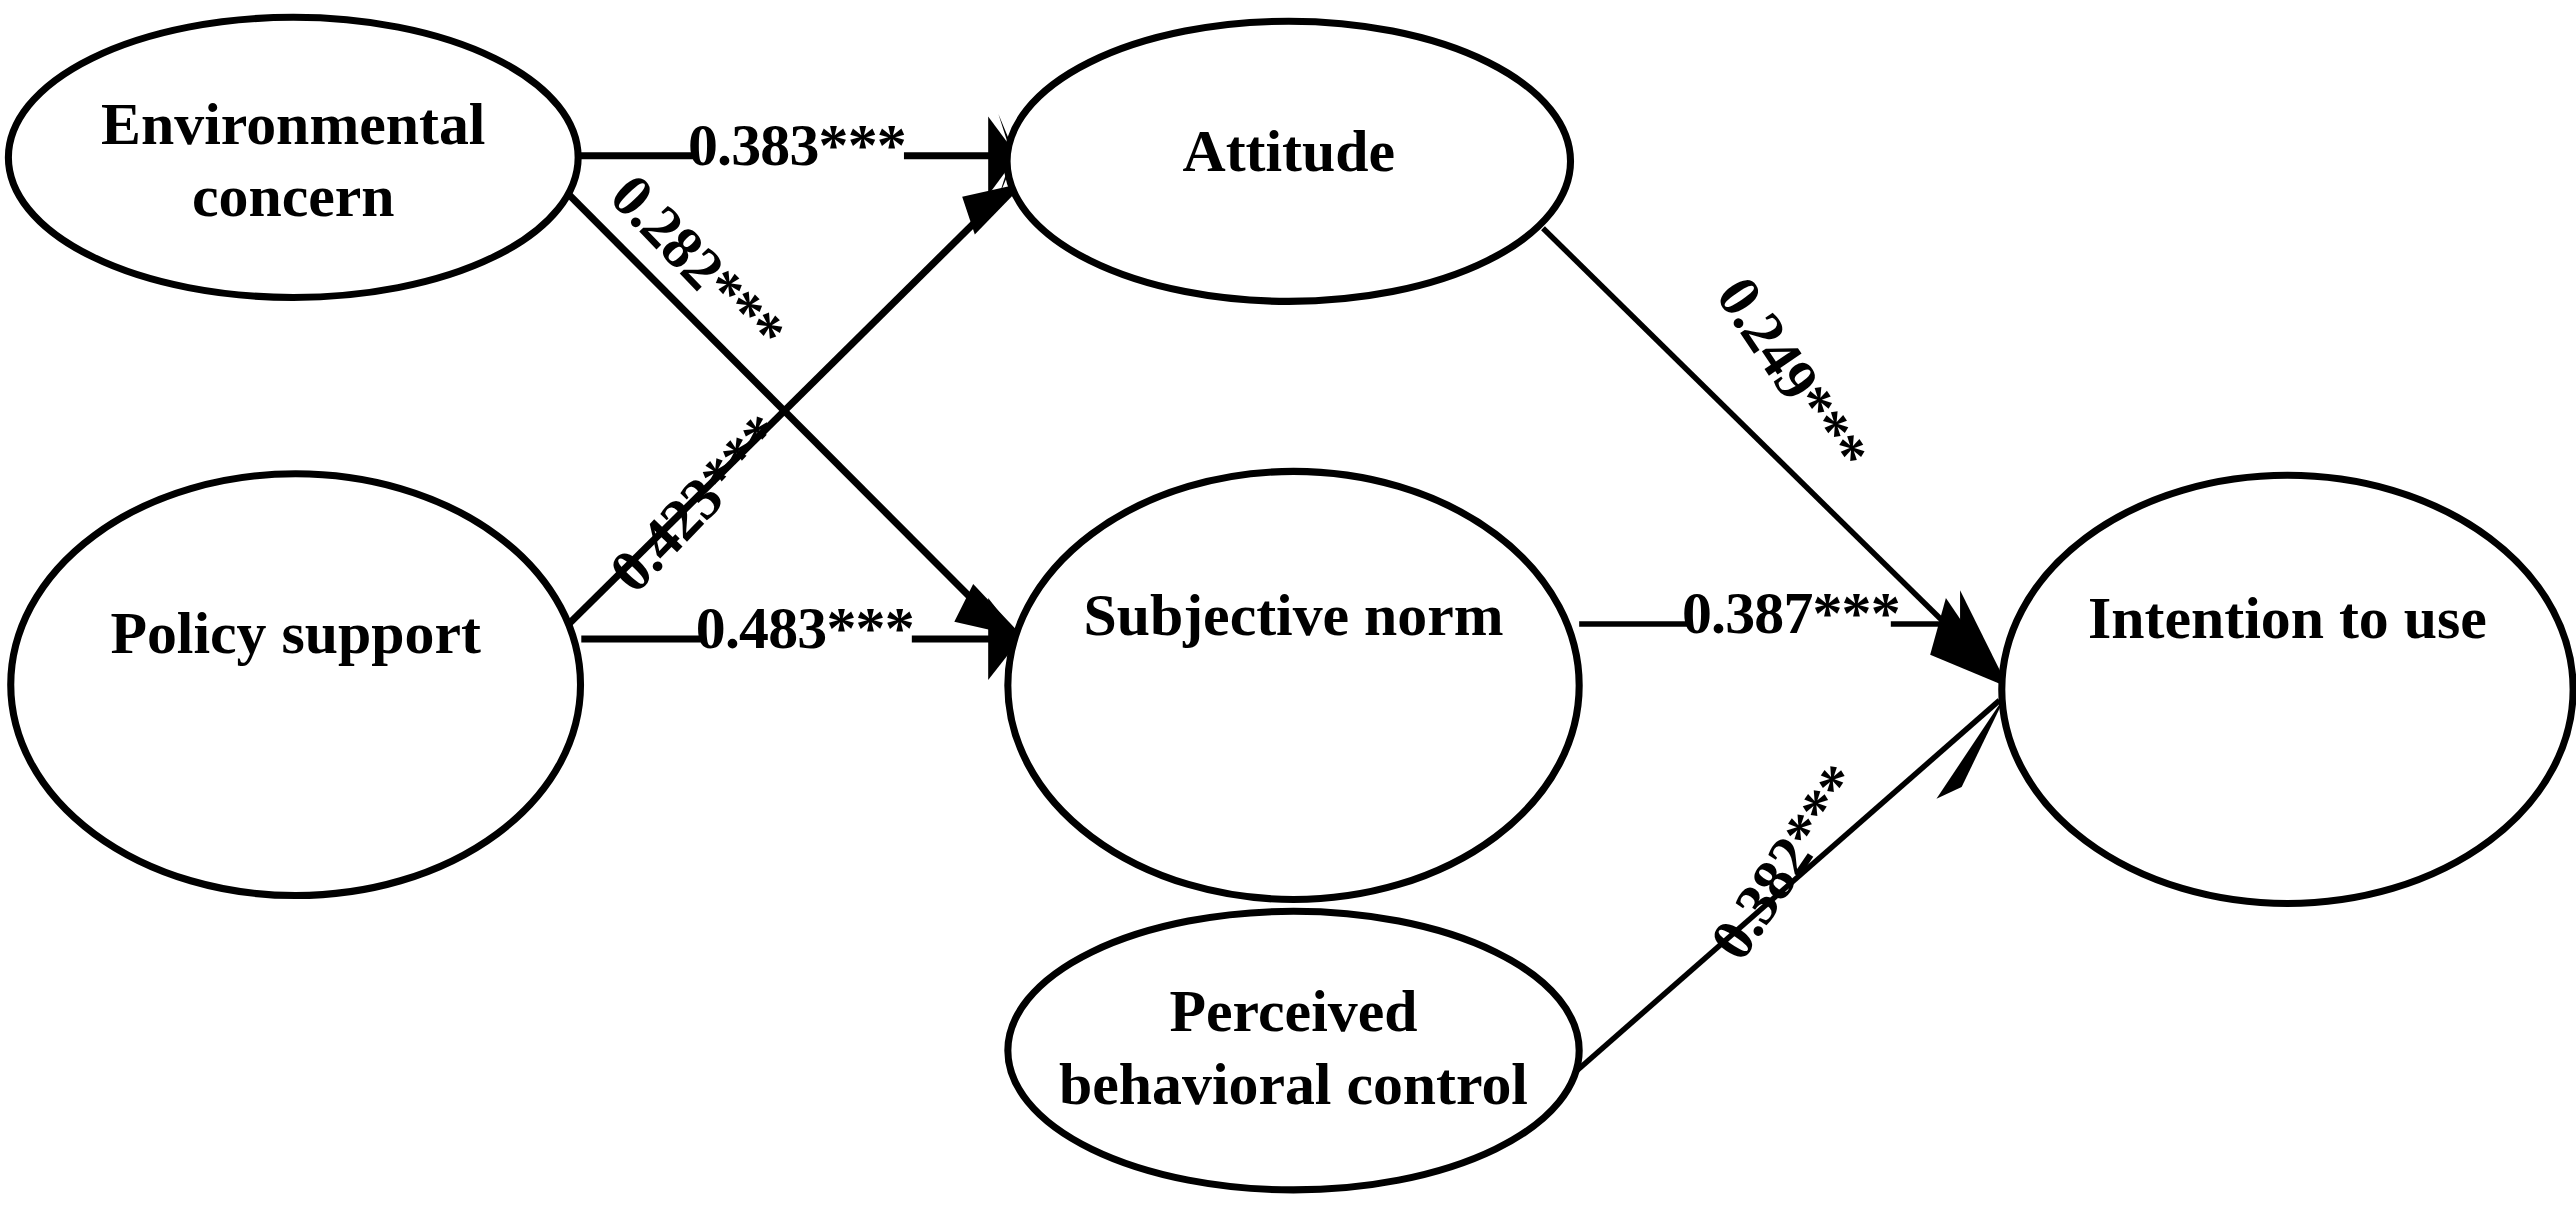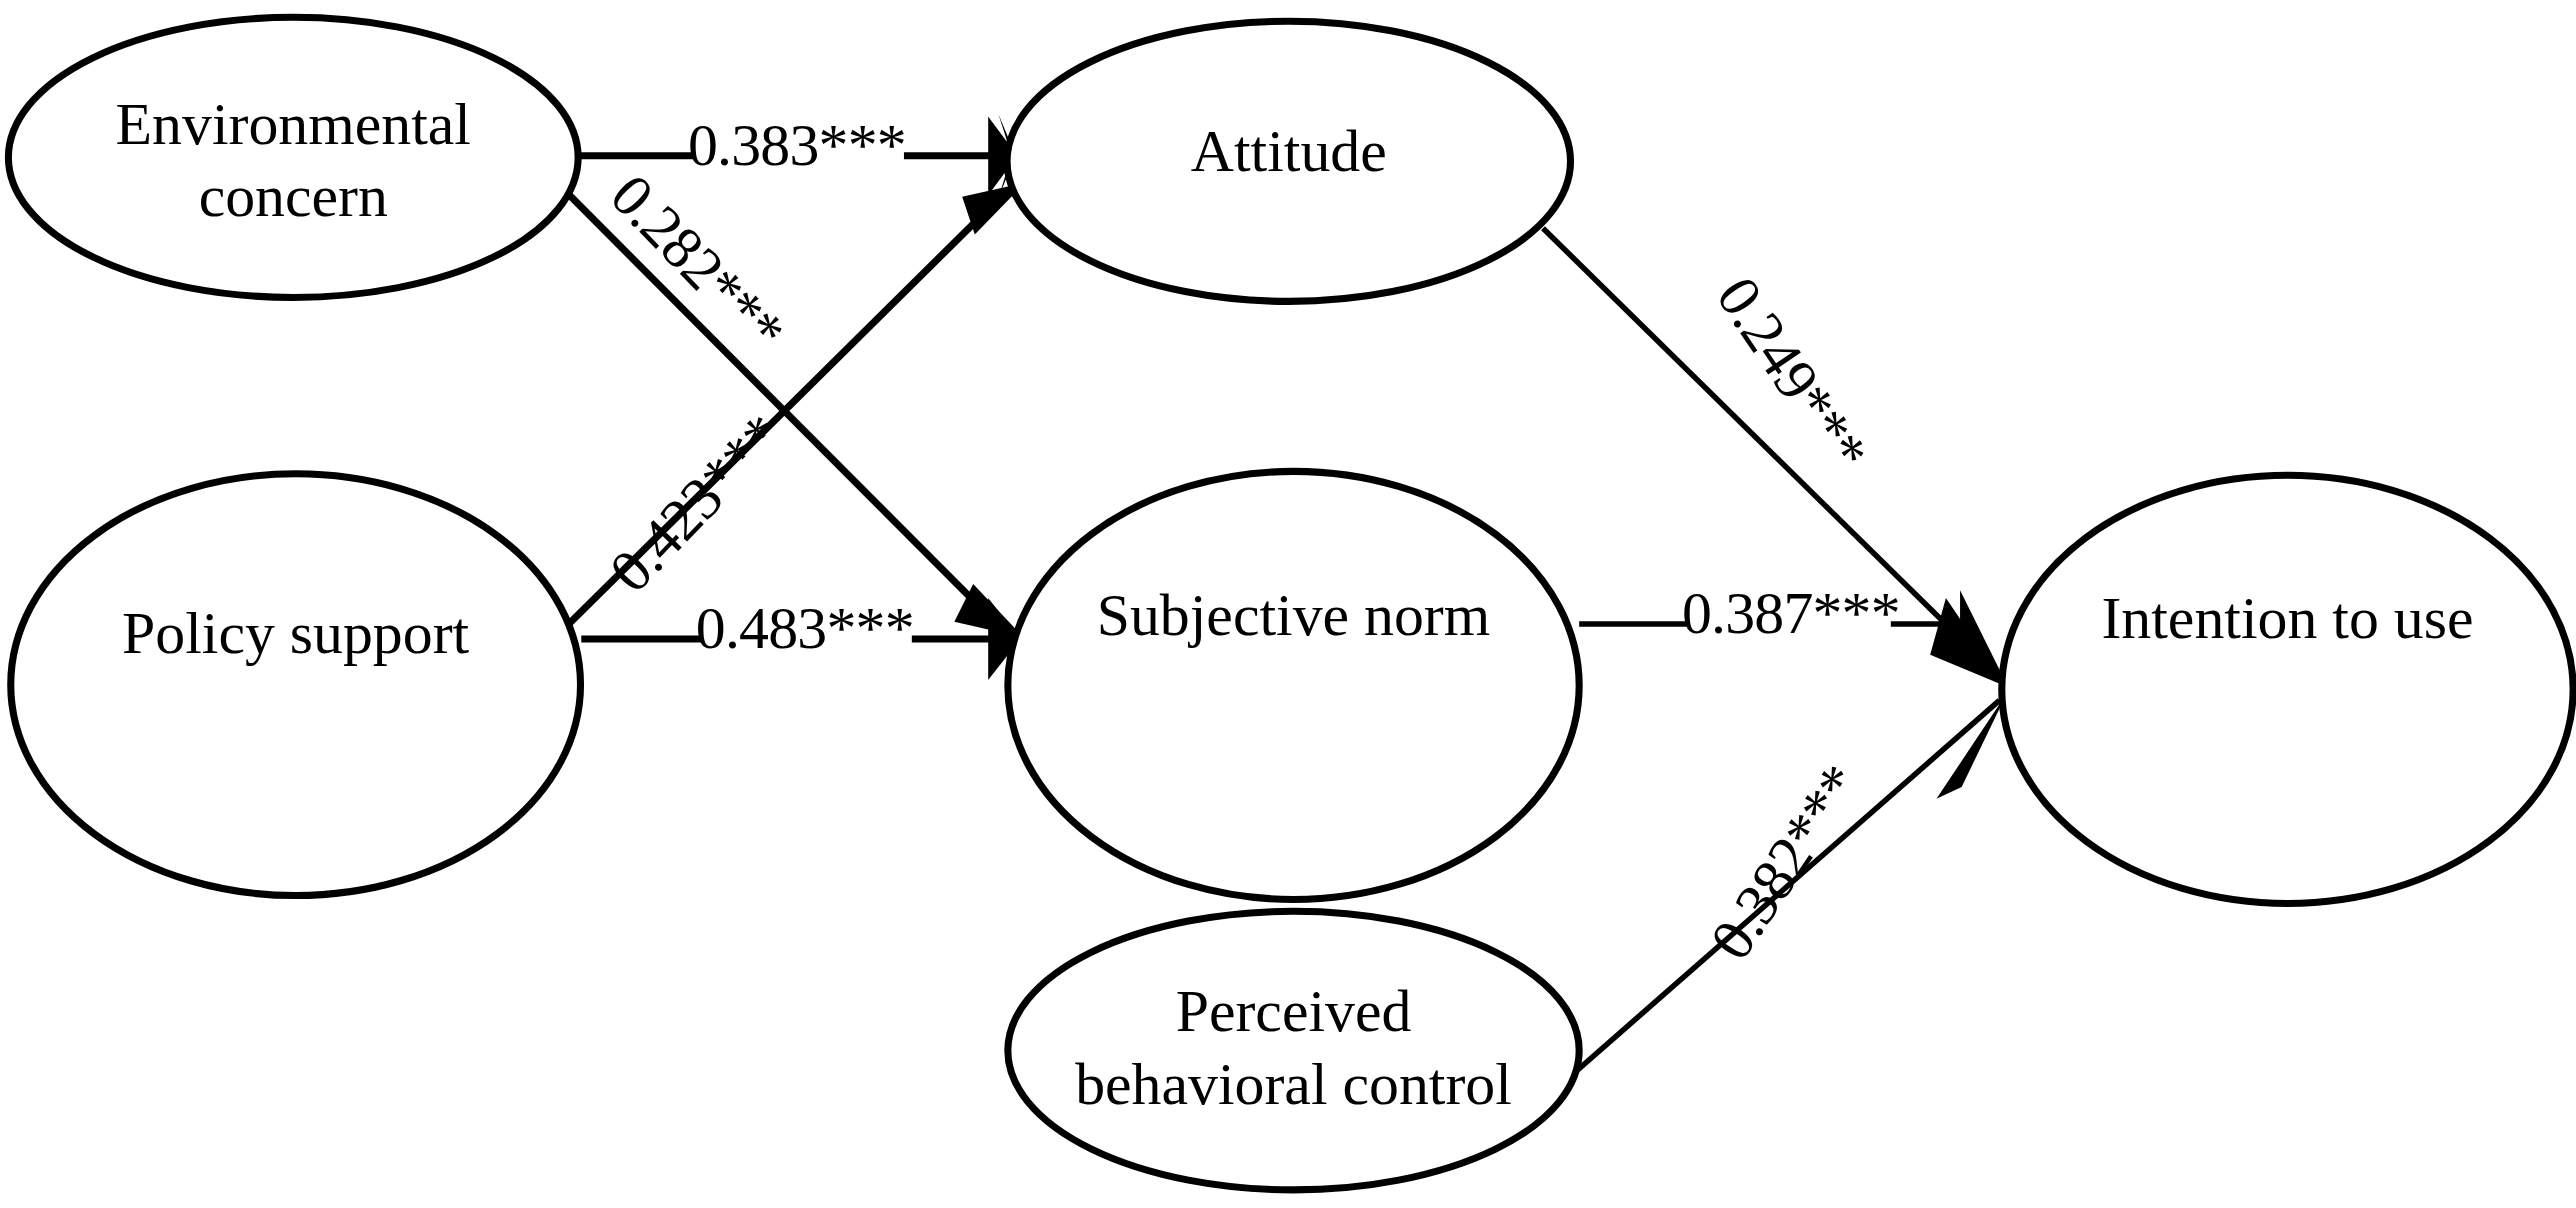--- a/index.html
+++ b/index.html
@@ -10,20 +10,21 @@
   }
   body {
     font-family: "Liberation Serif", "DejaVu Serif", serif;
   }
   #diagram-root {
     position: relative;
     width: 2576px;
     height: 1208px;
     background: #ffffff;
     overflow: hidden;
+    font-weight: bold;
   }
   svg#path-diagram {
     display: block;
     width: 2576px;
     height: 1208px;
   }
   .node-ellipse {
     fill: #ffffff;
     stroke: #000000;
     stroke-width: 9;

